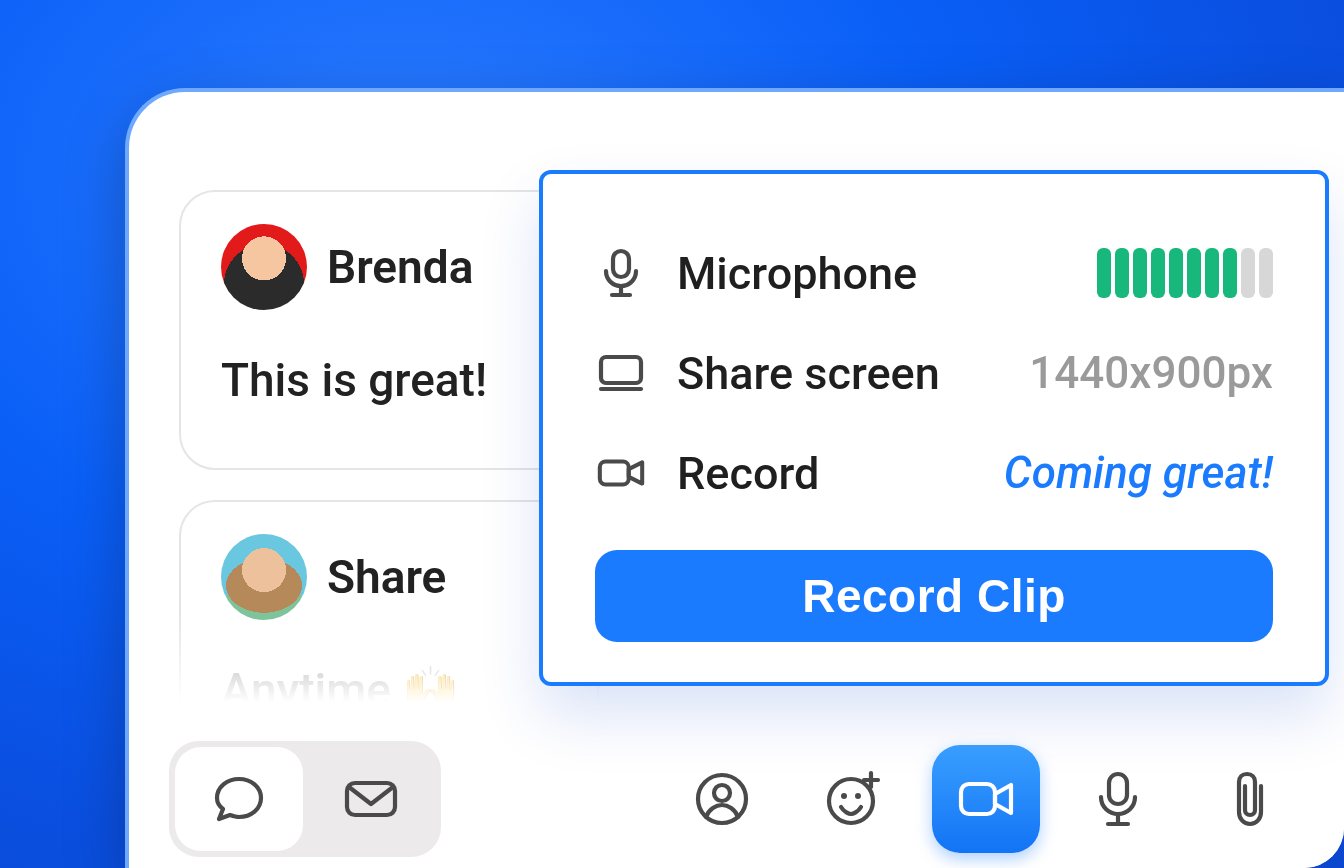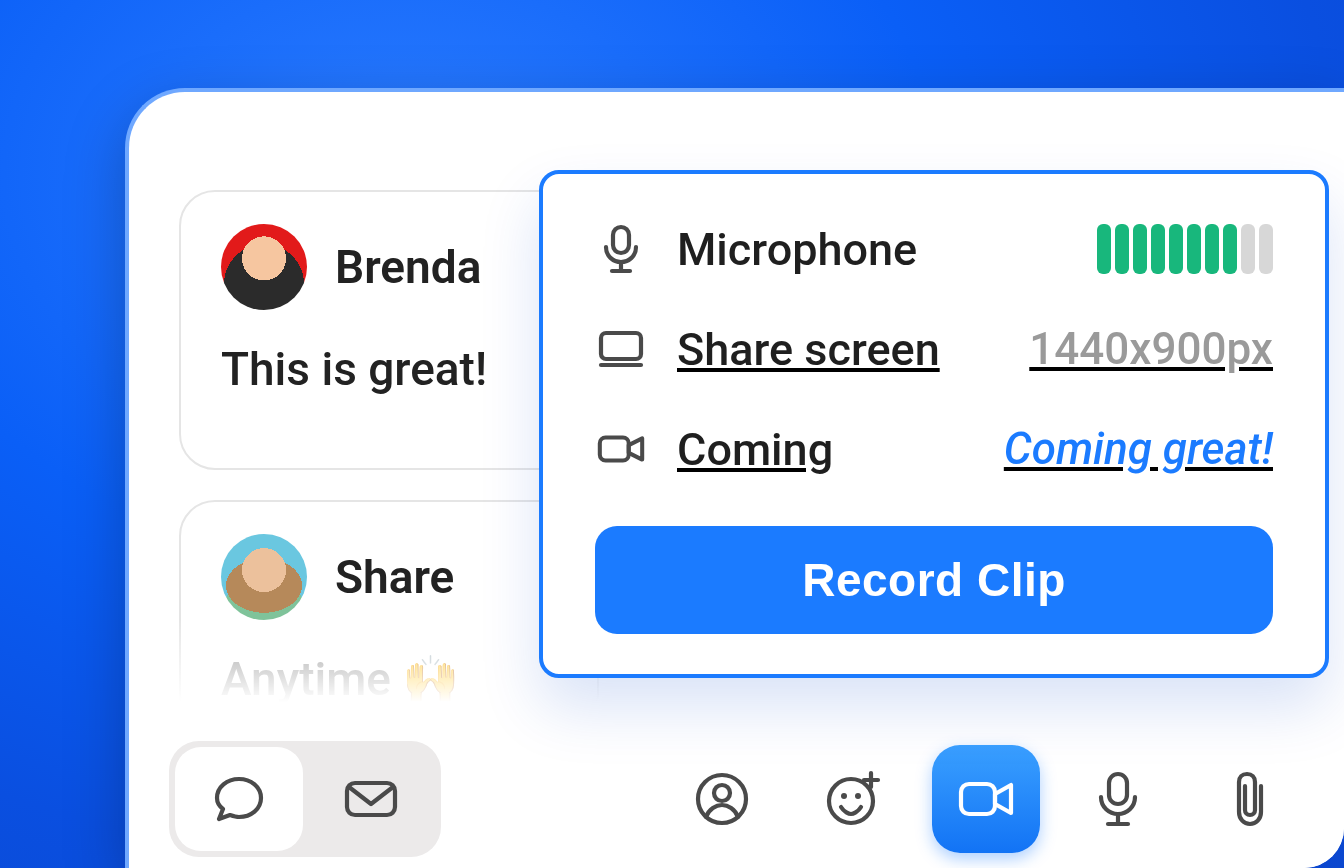--- a/index.html
+++ b/index.html
@@ -35,21 +35,21 @@
     border-radius: 36px;
     background: #fff;
     padding: 32px 40px 36px 40px;
   }
   .chat.first { top: 98px; height: 280px; }
   .chat.second { top: 408px; height: 230px; }
 
   .chat-head {
     display: flex;
     align-items: center;
-    gap: 28px;
+    gap: 20px;
   }
   .avatar {
     width: 86px; height: 86px;
     border-radius: 50%;
     background-size: cover;
     background-position: center;
     flex: none;
   }
   
   .av-brenda {
@@ -65,47 +65,47 @@
       radial-gradient(circle at 50% 100%, #7fc39a 0 44px, transparent 44px),
       #6ac7e0;
   }
 
   .chat-name {
     font-size: 46px;
     font-weight: 600;
     color: #222;
   }
   .chat-text {
-    margin-top: 32px;
+    margin-top: 43px;
     font-size: 46px;
     font-weight: 500;
     color: #222;
   }
   .chat-text.muted { color: #959595; }
 
   
   .popover {
     position: absolute;
     left: 410px;
     top: 78px;
     width: 790px;
     background: #fff;
     border: 4px solid #1b7bff;
-    border-radius: 20px;
+    border-radius: 12px;
     box-shadow: 0 30px 60px rgba(0, 70, 200, 0.15);
-    padding: 32px 52px 40px 52px;
+    padding: 56px 52px 40px 52px;
     z-index: 20;
   }
   .row {
     display: flex;
     align-items: center;
     gap: 30px;
     height: 86px;
   }
-  .row + .row { margin-top: 14px; text-decoration: underline; }
+  .row + .row { margin-top: 14px; }
   .row-icon { width: 52px; display:flex; justify-content:center; }
   .row-label {
     font-size: 45px;
     font-weight: 500;
     color: #1f1f1f;
     flex: 0 0 auto;
   }
   .row-spacer { flex: 1; }
   .row-value {
     font-size: 44px;
@@ -121,21 +121,21 @@
   .level-meter { display:flex; gap:4px; }
   .level-meter .bar {
     width: 14px; height: 50px; border-radius: 6px;
     background: #d7d7d7;
   }
   .level-meter .bar.on { background: #18b77c; }
 
   .record-btn {
     margin-top: 34px;
     width: 100%;
-    height: 108px;
+    height: 92px;
     border: none;
     border-radius: 22px;
     background: #1b7bff;
     color: #fff;
     font-size: 46px;
     font-weight: 600;
     letter-spacing: 0.5px;
     cursor: pointer;
   }
 
@@ -251,21 +251,21 @@
       <div class="row-value">1440x900px</div>
     </div>
 
     <div class="row">
       <div class="row-icon">
         <svg width="54" height="40" viewBox="0 0 54 40">
           <rect class="ico-stroke" x="5" y="8" width="30" height="24" rx="6"></rect>
           <path class="ico-stroke" d="M35 16l14-7v22l-14-7z"></path>
         </svg>
       </div>
-      <div class="row-label">Coming</div>
+      <div class="row-label">Record</div>
       <div class="row-spacer"></div>
       <div class="row-value accent">Coming great!</div>
     </div>
 
     <button class="record-btn">Record Clip</button>
   </div>
 
   <div class="toolbar">
     <div class="seg">
       <div class="seg-btn active">

